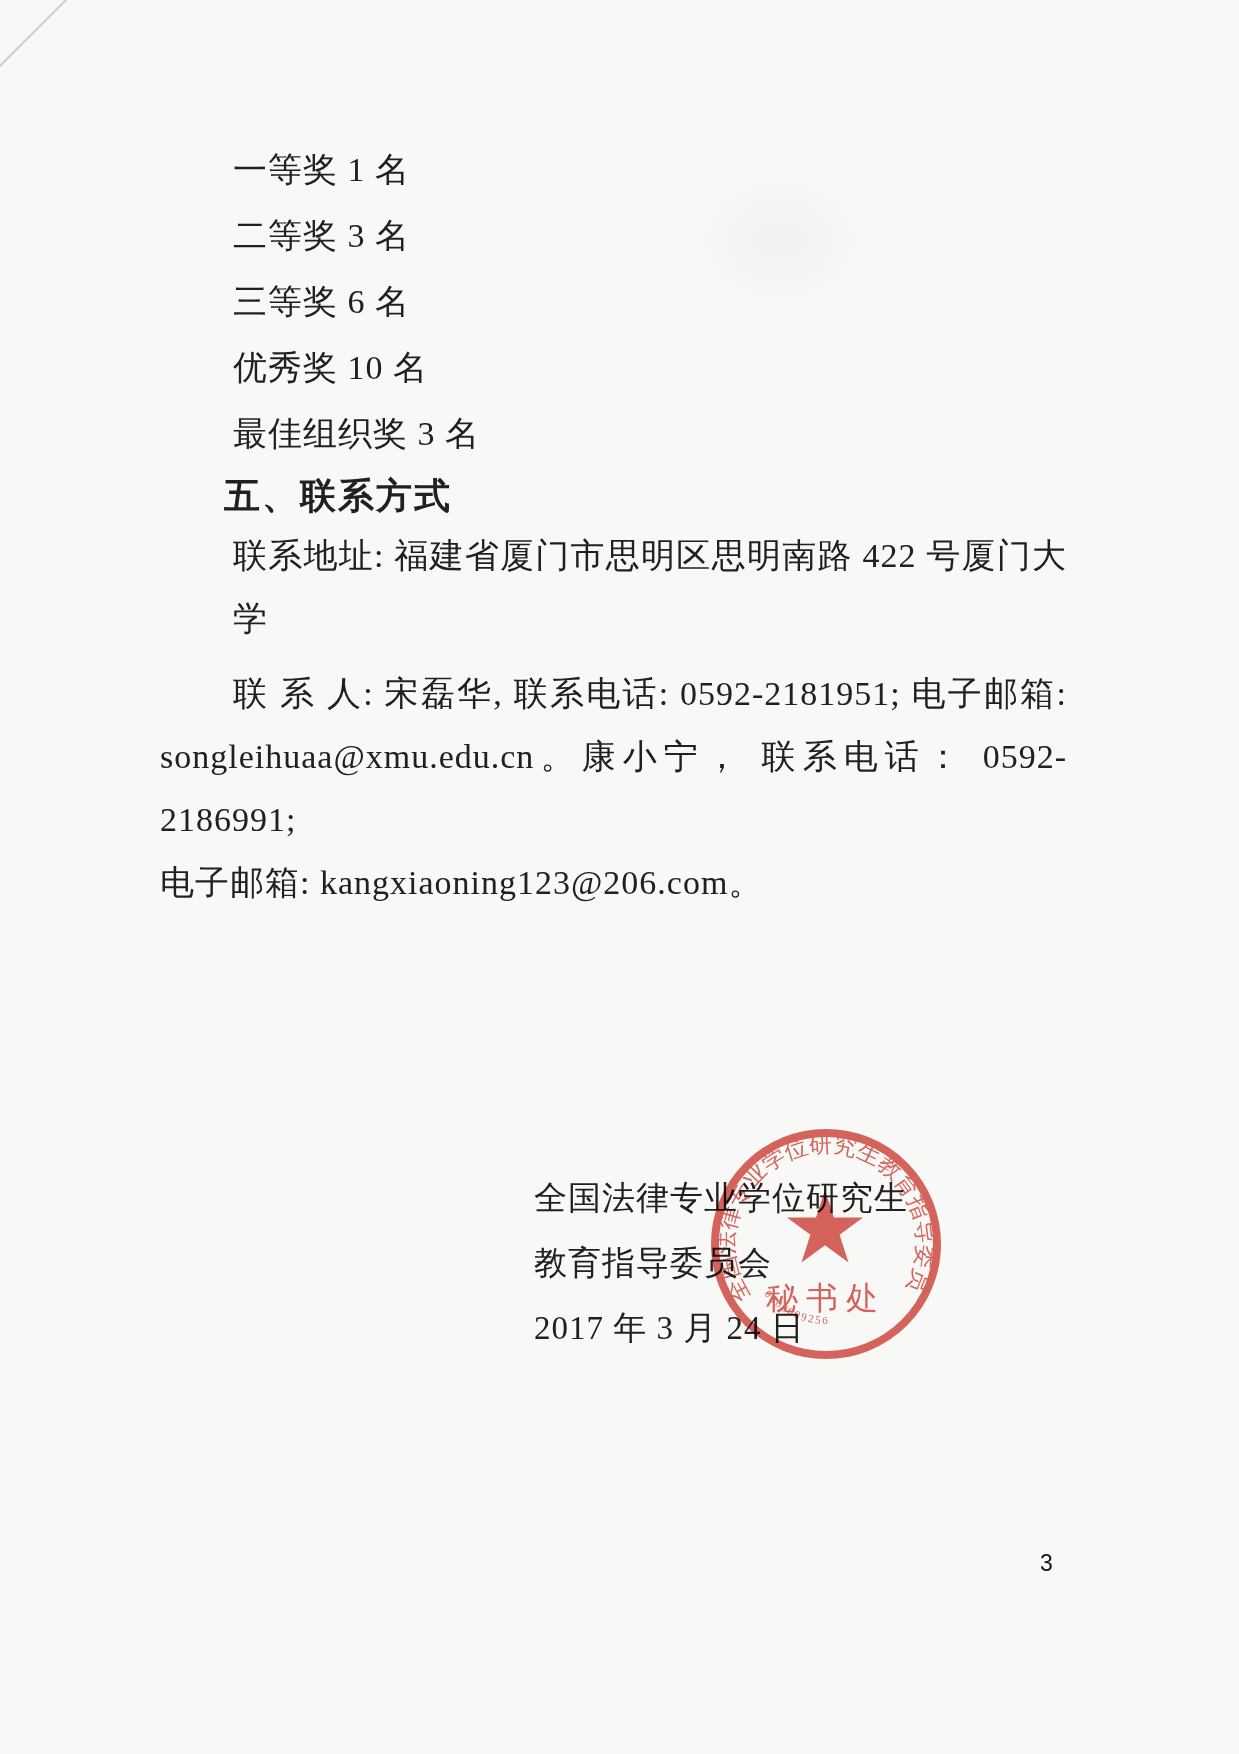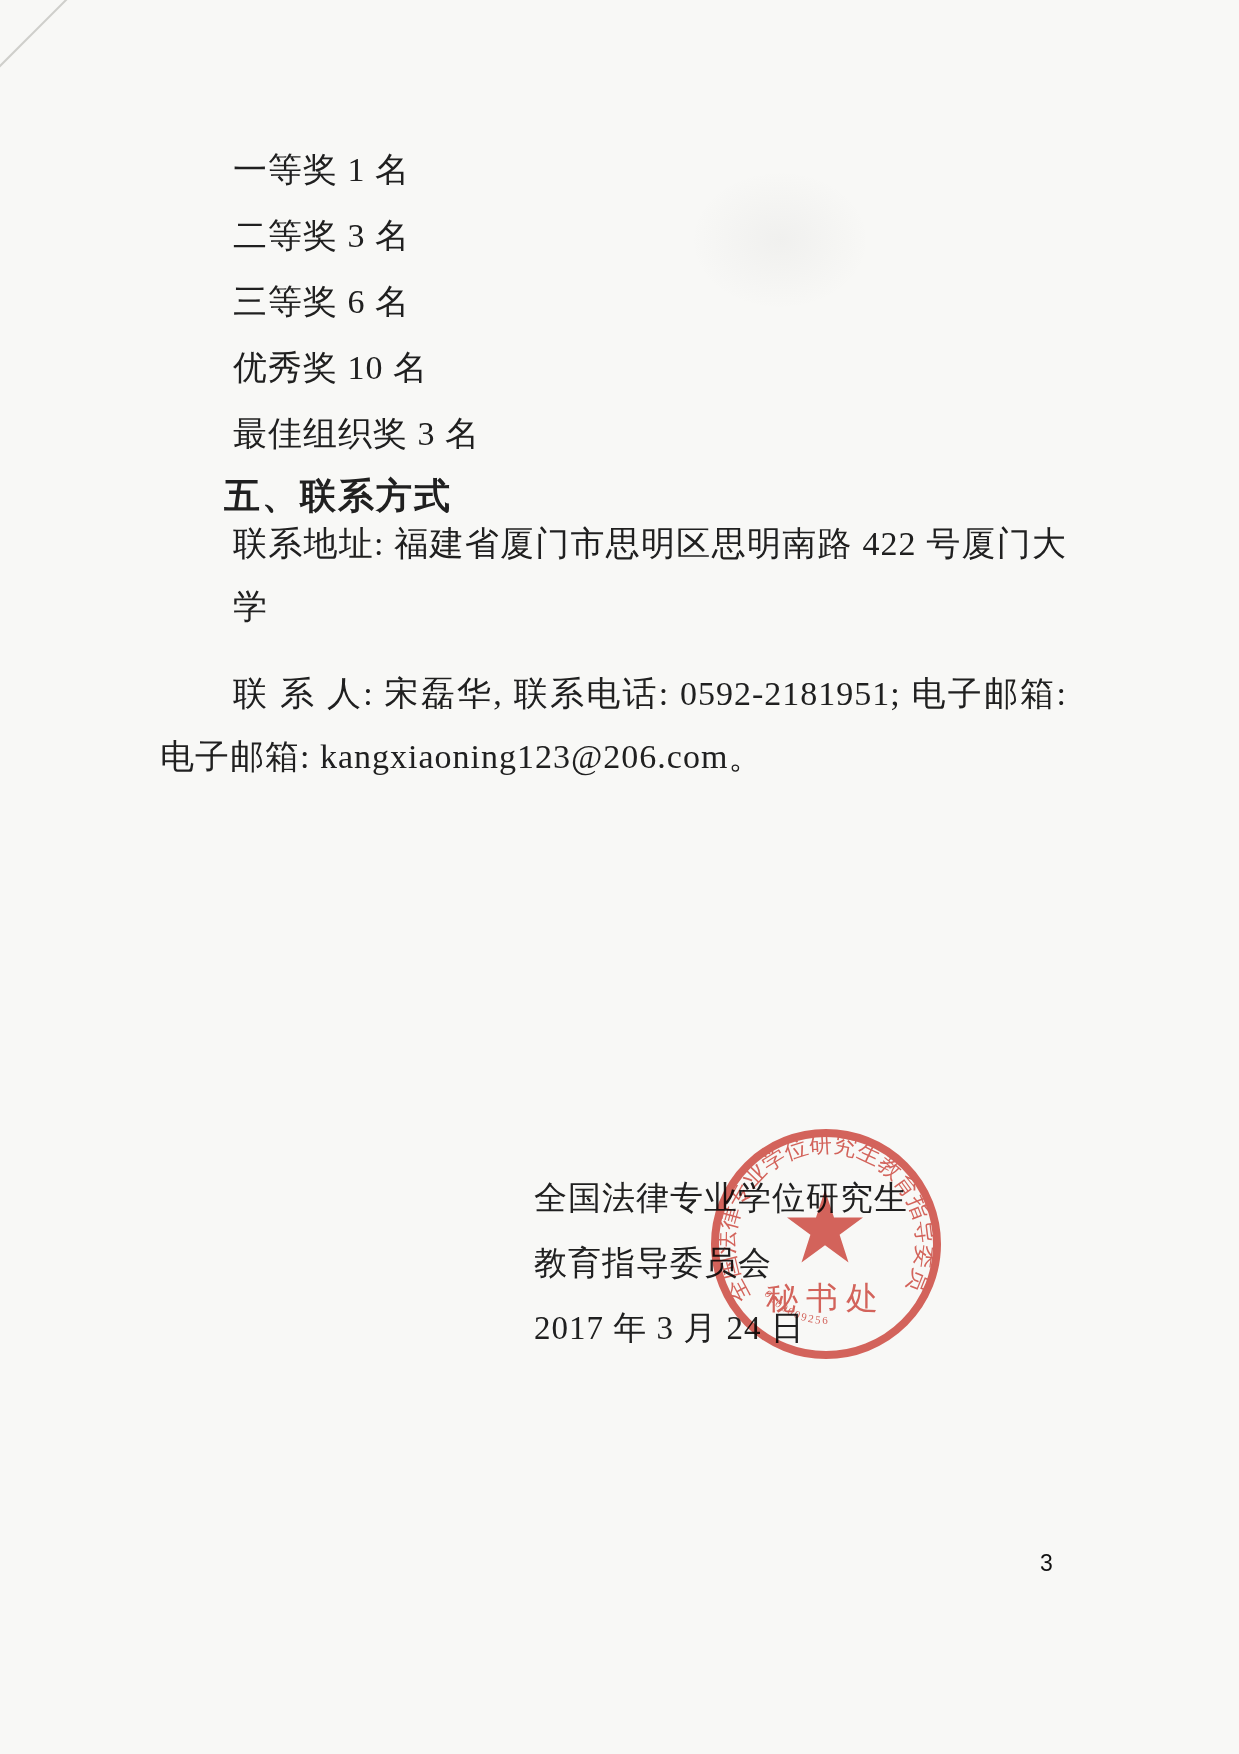--- a/index.html
+++ b/index.html
@@ -36,21 +36,21 @@
   .section-heading {
     position:absolute; left:224px; top:472px; margin:0;
     font-size:36px; font-weight:bold; letter-spacing:2px;
     white-space:nowrap;
     font-family:Liberation Serif, serif;
   }
   .para {
     position:absolute; left:160px; width:907px;
     font-size:34px; line-height:63px; letter-spacing:1px;
   }
-  .para-address { top:512px; }
+  .para-address { top:524px; }
   .para-contact { top:662px; }
   .line.indent { padding-left:73px; }
   .line.justify { text-align:justify; text-align-last:justify; }
 
   .signature {
     position:absolute; left:534px; top:1166px; width:400px;
     font-size:33px; line-height:65px; letter-spacing:1px;
     text-align:left; white-space:nowrap;
   }
 
@@ -84,20 +84,21 @@
   </div>
 
   <h2 class="section-heading">五、联系方式</h2>
 
   <div class="para para-address">
     <div class="line indent justify">联系地址: 福建省厦门市思明区思明南路 422 号厦门大学</div>
   </div>
 
   <div class="para para-contact">
     <div class="line indent justify">联 系 人: 宋磊华, 联系电话: 0592-2181951; 电子邮箱:</div>
+    <div class="line justify">songleihuaa@xmu.edu.cn。康小宁， 联系电话： 0592-2186991;</div>
     <div class="line">电子邮箱: kangxiaoning123@206.com。</div>
   </div>
 
   <div class="signature">
     <div>全国法律专业学位研究生</div>
     <div>教育指导委员会</div>
     <div>2017 年 3 月 24 日</div>
   </div>
 
   <svg class="stamp" width="240" height="240" viewBox="0 0 240 240" xmlns="http://www.w3.org/2000/svg">

